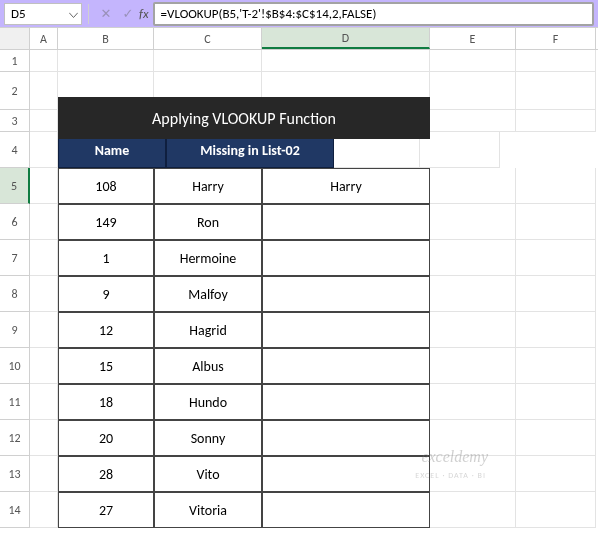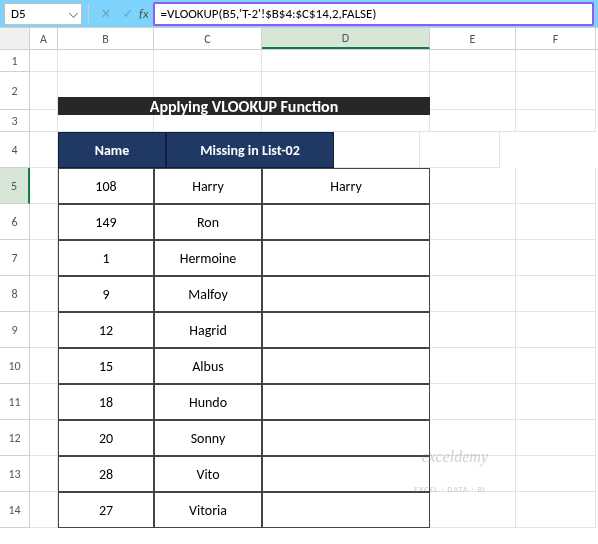--- a/index.html
+++ b/index.html
@@ -1,25 +1,25 @@
 <!DOCTYPE html>
 <html><head>
   <meta charset="utf-8">
   <style>
     * { box-sizing: border-box; margin: 0; padding: 0; }
     body { font-family: Calibri, Arial, sans-serif; font-size: 14px; background: #fff; width: 598px; height: 544px; position: relative; overflow: hidden; }
     
-    .formula-bar { display: flex; align-items: center; height: 28px; border-bottom: 1px solid #d0d0d0; background: #7dd3fc; padding: 2px 4px; gap: 0; }
+    .formula-bar { display: flex; align-items: center; height: 28px; border-bottom: 1px solid #d0d0d0; background: #c4b5fd; padding: 2px 4px; gap: 0; }
     .name-box { width: 78px; height: 22px; border: 1px solid #c0c0c0; background: #fff; display: flex; align-items: center; padding: 0 6px; font-size: 13px; position: relative; }
     .name-box-dd { position: absolute; right: 3px; top: 50%; transform: translateY(-50%); }
     .fb-divider { width: 1px; height: 20px; background: #d0d0d0; margin: 0 6px; }
     .fb-btn { width: 22px; height: 22px; display: flex; align-items: center; justify-content: center; color: #666; font-size: 13px; }
     .fb-btn.dim { opacity: 0.45; }
     .fx-label { font-style: italic; font-size: 13px; color: #555; margin: 0 4px 0 0; }
-    .formula-input-wrap { flex: 1; height: 24px; border: 2px solid #8b5cf6; border-radius: 2px; display: flex; align-items: center; padding: 0 6px; font-size: 13px; background: #fff; }
+    .formula-input-wrap { flex: 1; height: 24px; border: 2px solid #a3a3a3; border-radius: 2px; display: flex; align-items: center; padding: 0 6px; font-size: 13px; background: #fff; }
     
     .grid-area { position: relative; }
     .col-headers { display: flex; height: 22px; background: #fff; border-bottom: 1px solid #d0d0d0; }
     .corner { width: 30px; border-right: 1px solid #d0d0d0; background: #f0f0f0; }
     .col-h { border-right: 1px solid #d0d0d0; display: flex; align-items: center; justify-content: center; font-size: 12px; color: #555; background: #fff; }
     .col-h.sel { background: #d8e6d8; border-bottom: 2px solid #107c41; }
     .col-A { width: 28px; }
     .col-B { width: 96px; }
     .col-C { width: 108px; }
     .col-D { width: 168px; }
@@ -28,27 +28,27 @@
     
     .rows { position: relative; }
     .row { display: flex; height: 36px; }
     .row.r1 { height: 22px; }
     .row.r2 { height: 38px; }
     .row.r3 { height: 22px; }
     .row-h { width: 30px; border-right: 1px solid #d0d0d0; border-bottom: 1px solid #d0d0d0; display: flex; align-items: center; justify-content: center; font-size: 12px; color: #555; background: #fff; }
     .row-h.sel { background: #d8e6d8; border-right: 2px solid #107c41; }
     .cell { border-right: 1px solid #e3e3e3; border-bottom: 1px solid #e3e3e3; display: flex; align-items: center; justify-content: center; background: #fff; position: relative; }
     
-    .title-banner { position: absolute; left: 58px; top: 47px; width: 372px; height: 18px; background: #272727; color: #fff; display: flex; align-items: center; justify-content: center; font-weight: bold; font-size: 16px; }
+    .title-banner { position: absolute; left: 58px; top: 47px; width: 372px; height: 42px; background: #272727; color: #fff; display: flex; align-items: center; justify-content: center; font-weight: normal; font-size: 16px; }
     
     .table-head { background: #203864 !important; color: #fff; font-weight: bold; border: 1px solid #0f1f3f !important; }
     .table-cell { border: 1px solid #444 !important; font-size: 14px; }
     
     .watermark { position: absolute; right: 110px; bottom: 78px; font-size: 16px; color: rgba(120,120,120,0.35); font-style: italic; font-family: Georgia, serif; pointer-events: none; }
-    .watermark-sub { position: absolute; right: 112px; bottom: 50px; font-size: 8px; color: rgba(120,120,120,0.3); letter-spacing: 1px; pointer-events: none; font-weight: bold; }
+    .watermark-sub { position: absolute; right: 112px; bottom: 64px; font-size: 8px; color: rgba(120,120,120,0.3); letter-spacing: 1px; pointer-events: none; }
   </style>
 </head>
 <body>
 
 <div class="formula-bar">
   <div class="name-box">
     <span>D5</span>
     <span class="name-box-dd"><svg width="9" height="6">
           <path d="M0 0 L4.5 5 L9 0" fill="none" stroke="#666" stroke-width="1"></path>
         </svg></span>

